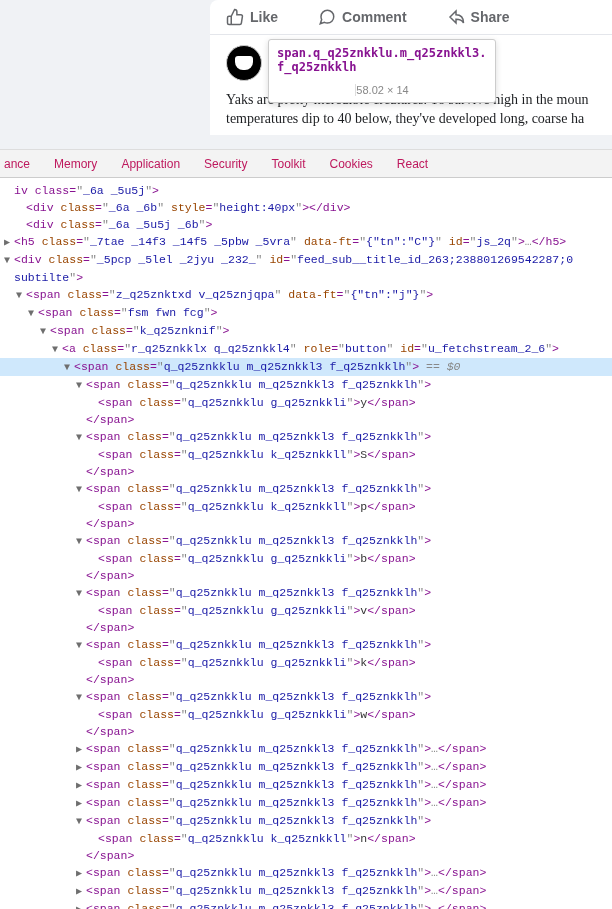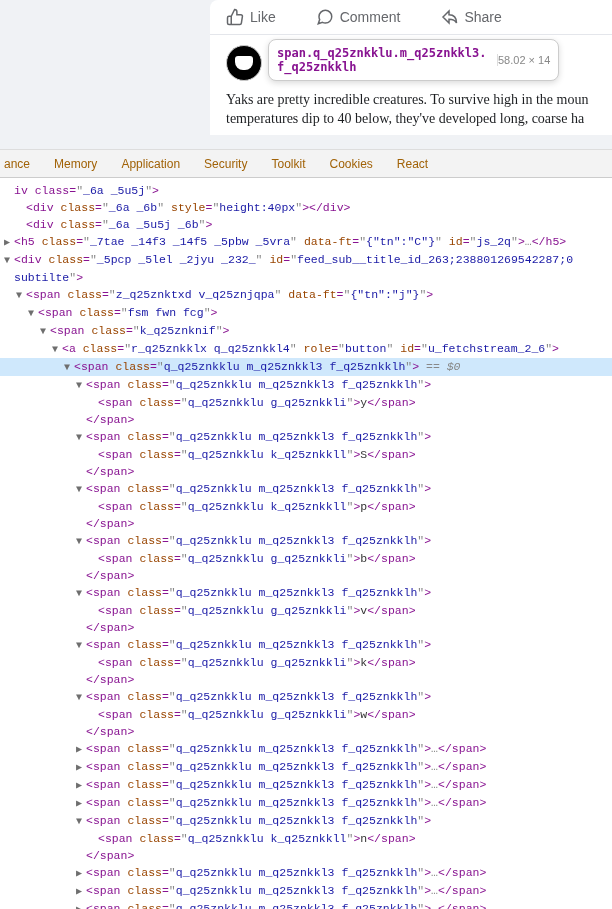--- a/index.html
+++ b/index.html
@@ -1,37 +1,37 @@
 <!DOCTYPE html>
 <html><head>
 <meta charset="utf-8">
 <style>
   * { box-sizing: border-box; margin: 0; padding: 0; }
   body { font-family: -apple-system, BlinkMacSystemFont, "Segoe UI", Arial, sans-serif; font-size: 12px; color: #333; background: #fff; width: 612px; overflow: hidden; }
   
   
   .fb-section { background: #f0f2f5; height: 150px; position: relative; border-bottom: 1px solid #ddd; }
   .post-card { position: absolute; left: 210px; top: 0; right: 0; background: #fff; border-radius: 8px 0 0 0; padding: 0; }
-  .action-bar { display: flex; gap: 40px; padding: 8px 16px; border-bottom: 1px solid #e4e6eb; color: #65676b; font-weight: 400; font-size: 14px; }
+  .action-bar { display: flex; gap: 40px; padding: 8px 16px; border-bottom: 1px solid #e4e6eb; color: #65676b; font-weight: 700; font-size: 14px; }
   .action-item { display: flex; align-items: center; gap: 6px; cursor: pointer; }
   .post-head { display: flex; gap: 10px; padding: 10px 16px 4px; position: relative; }
   .avatar { width: 36px; height: 36px; border-radius: 50%; background: #000; border: 1px solid #ccc; display: flex; align-items: center; justify-content: center; }
   .avatar-inner { width: 18px; height: 14px; background: #fff; border-radius: 3px 3px 8px 8px; }
   .sponsored-line { display: flex; align-items: center; gap: 6px; color: #65676b; font-size: 12px; margin-top: 18px; }
   .sponsored-text { background: #bcd4f6; padding: 0 2px; }
   .globe { width: 12px; height: 12px; border-radius: 50%; background: #8a8d91; position: relative; }
   .post-body { padding: 6px 16px; color: #1c1e21; font-size: 14px; line-height: 1.35; font-family: Liberation Serif, serif; }
   
   
-  .tooltip { position: absolute; left: 268px; top: 39px; background: #fff; border: 1px solid #ccc; border-radius: 8px; box-shadow: 0 2px 6px rgba(0,0,0,0.15); padding: 6px 8px; display: flex; gap: 10px; align-items: flex-start; z-index: 10; }
+  .tooltip { position: absolute; left: 268px; top: 39px; background: #fff; border: 1px solid #ccc; border-radius: 3px; box-shadow: 0 2px 6px rgba(0,0,0,0.15); padding: 6px 8px; display: flex; gap: 10px; align-items: flex-start; z-index: 10; flex-direction: column; }
   .tooltip-sel { color: #881391; font-weight: 600; font-size: 12px; max-width: 210px; word-break: break-all; font-family: Menlo, Consolas, monospace; }
   .tooltip-dim { color: #888; font-size: 11px; border-left: 1px solid #ddd; align-self: center; white-space: nowrap; }
   
   
-  .tabs { display: flex; background: #f3f3f3; border-bottom: 1px solid #ccc; font-size: 12px; color: #a16207; height: 28px; align-items: flex-start; padding-left: 4px; gap: 0; }
+  .tabs { display: flex; background: #f3f3f3; border-bottom: 1px solid #ccc; font-size: 12px; color: #be185d; height: 28px; align-items: flex-start; padding-left: 4px; gap: 0; }
   .tab { padding: 0 12px; height: 100%; display: flex; align-items: center; cursor: pointer; }
   .tab:first-child { padding-left: 0; }
   
   
   .elements { font-family: Menlo, Consolas, "Courier New", monospace; font-size: 11.5px; line-height: 17px; padding: 4px 0 4px 0; white-space: nowrap; overflow: hidden; }
   .line { padding-left: 0; }
   .indent-0 { padding-left: 4px; }
   .indent-1 { padding-left: 16px; }
   .indent-2 { padding-left: 28px; }
   .indent-3 { padding-left: 40px; }

